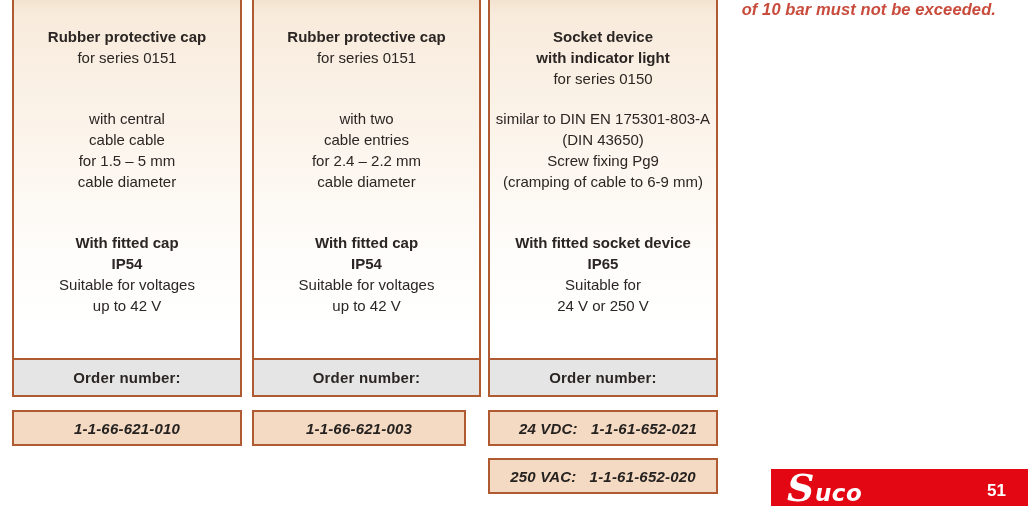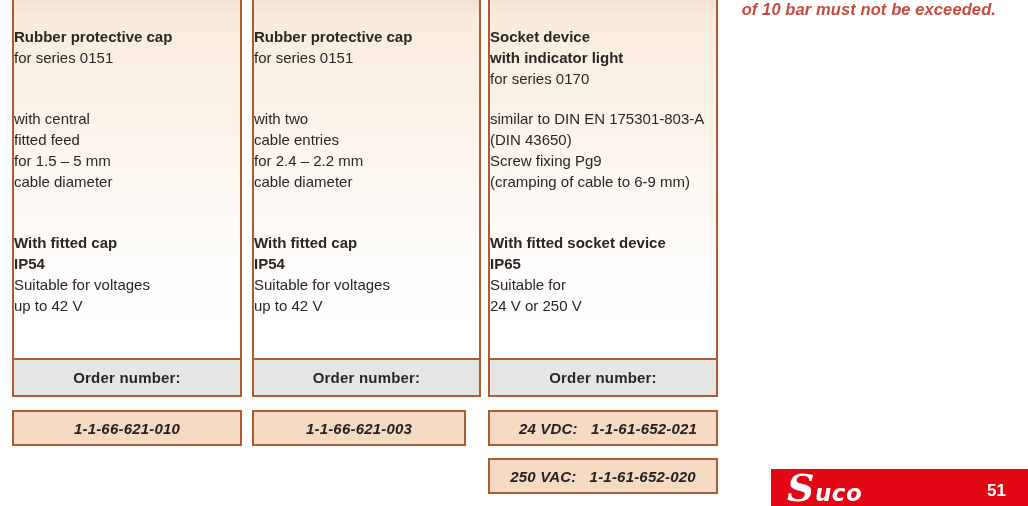--- a/index.html
+++ b/index.html
@@ -6,21 +6,21 @@
   body { background:#fff; }
   .page {
     position:relative; width:1028px; height:506px; background:#ffffff;
     font-family:"Liberation Sans", sans-serif; color:#2b2623; overflow:hidden;
   }
   .card {
     position:absolute; top:0; height:397px;
     border:2px solid #b05a31; border-top:none; background:#fff;
   }
   .card-main {
-    height:358px; padding-top:26px; text-align:left;
+    height:358px; padding-top:26px; text-align:center;
     font-size:15px; line-height:21px;
     background:linear-gradient(to bottom, #f3e2cf 0px, #f8ebdc 14px, #fbf3e9 120px, #fefdfb 260px, #ffffff 330px);
     overflow:hidden;
   }
   .card-main div { white-space:nowrap; }
   .blk-title   { height:66px; margin-bottom:16px; }
   .blk-desc    { height:84px; margin-bottom:40px; }
   .blk-fitted  { height:42px; font-weight:bold; }
   .blk-suit    { height:42px; }
   .bold { font-weight:bold; }
@@ -61,21 +61,21 @@
 <div class="page">
 
   <div class="card" style="left:12px; width:230px;">
     <div class="card-main">
       <div class="blk-title">
         <div class="bold">Rubber protective cap</div>
         <div>for series 0151</div>
       </div>
       <div class="blk-desc">
         <div>with central</div>
-        <div>fitted feed</div>
+        <div>cable cable</div>
         <div>for 1.5 – 5 mm</div>
         <div>cable diameter</div>
       </div>
       <div class="blk-fitted">
         <div>With fitted cap</div>
         <div>IP54</div>
       </div>
       <div class="blk-suit">
         <div>Suitable for voltages</div>
         <div>up to 42 V</div>
@@ -108,21 +108,21 @@
     </div>
     <div class="order-label">Order number:</div>
   </div>
   <div class="order-box" style="left:252px; top:410px; width:214px;">1-1-66-621-003</div>
 
   <div class="card" style="left:488px; width:230px;">
     <div class="card-main">
       <div class="blk-title">
         <div class="bold">Socket device</div>
         <div class="bold">with indicator light</div>
-        <div>for series 0170</div>
+        <div>for series 0150</div>
       </div>
       <div class="blk-desc">
         <div>similar to DIN EN 175301-803-A</div>
         <div>(DIN 43650)</div>
         <div>Screw fixing Pg9</div>
         <div>(cramping of cable to 6-9 mm)</div>
       </div>
       <div class="blk-fitted">
         <div>With fitted socket device</div>
         <div>IP65</div>

